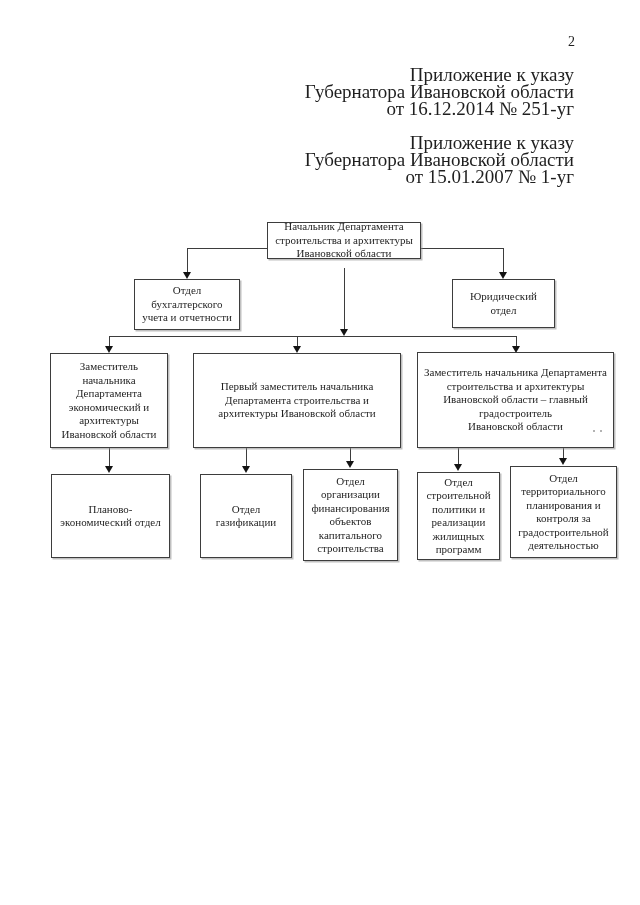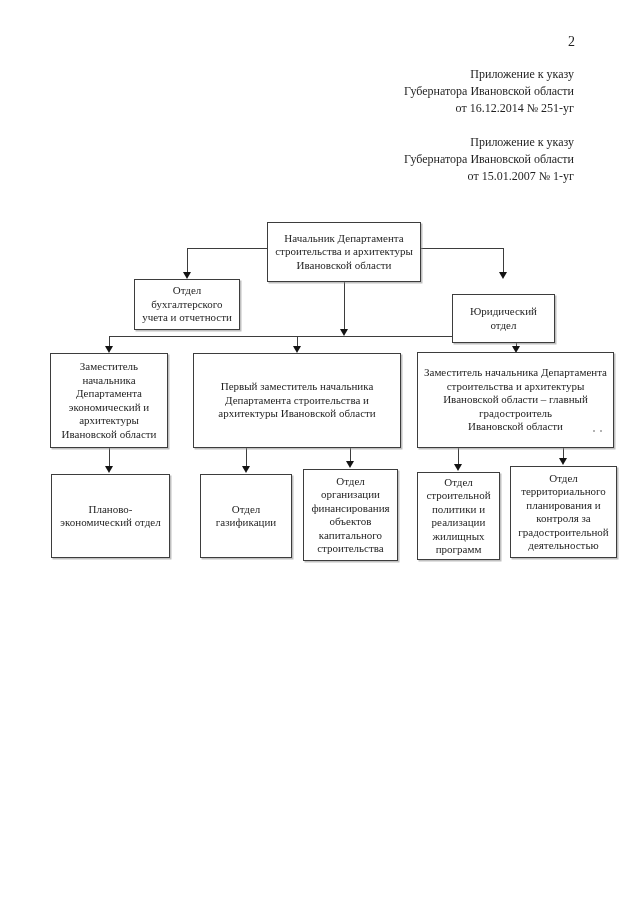--- a/index.html
+++ b/index.html
@@ -6,35 +6,35 @@
   .page {
     position:relative; width:640px; height:905px; background:#ffffff;
     font-family:"Liberation Serif", serif; color:#1f1f1f; overflow:hidden;
   }
   .page-number {
     position:absolute; top:33px; right:65px;
     font-size:14px; line-height:17px;
   }
   .appendix {
     position:absolute; right:66px; text-align:right;
-    font-size:12px; line-height:17px; white-space:pre-line;
+    font-size:19px; line-height:17px; white-space:pre-line;
   }
   #appendix-2014 { top:66px; }
   #appendix-2007 { top:134px; }
 
   .node {
     position:absolute; box-sizing:border-box; background:#ffffff;
     border:1px solid #3d3d3d; box-shadow:1.5px 1.5px 0 rgba(140,140,140,0.55);
     display:flex; align-items:center; justify-content:center;
     text-align:center; font-size:11px; line-height:13.5px;
     white-space:pre-line; padding:2px;
   }
-  #n-head               { left:267px; top:222px; width:154px; height:60px; }
+  #n-head               { left:267px; top:222px; width:154px; height:37px; }
   #n-accounting         { left:134px; top:279px; width:106px; height:51px; }
-  #n-legal              { left:452px; top:279px; width:103px; height:49px;margin-top:15px; }
+  #n-legal              { left:452px; top:279px; width:103px; height:49px; }
   #n-deputy             { left:50px;  top:353px; width:118px; height:95px; }
   #n-first-deputy       { left:193px; top:353px; width:208px; height:95px; }
   #n-chief-architect    { left:417px; top:352px; width:197px; height:96px; }
   #n-planning-econ      { left:51px;  top:474px; width:119px; height:84px; }
   #n-gasification       { left:200px; top:474px; width:92px;  height:84px; }
   #n-finance-org        { left:303px; top:469px; width:95px;  height:92px; }
   #n-construction-policy{ left:417px; top:472px; width:83px;  height:88px; }
   #n-territorial        { left:510px; top:466px; width:107px; height:92px; }
 
   .hline, .vline { position:absolute; background:#3d3d3d; }

